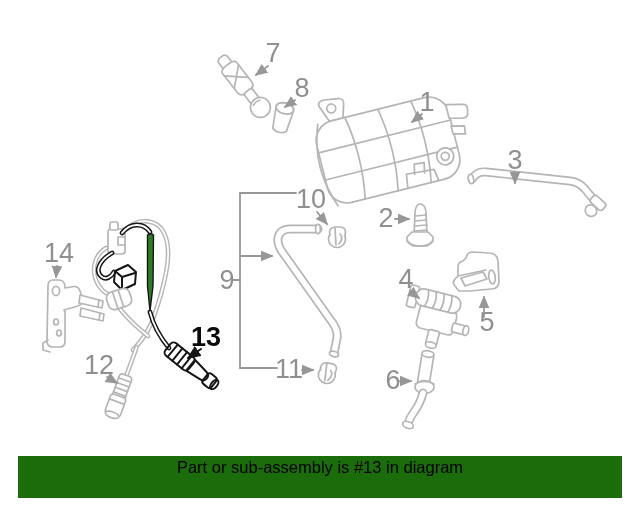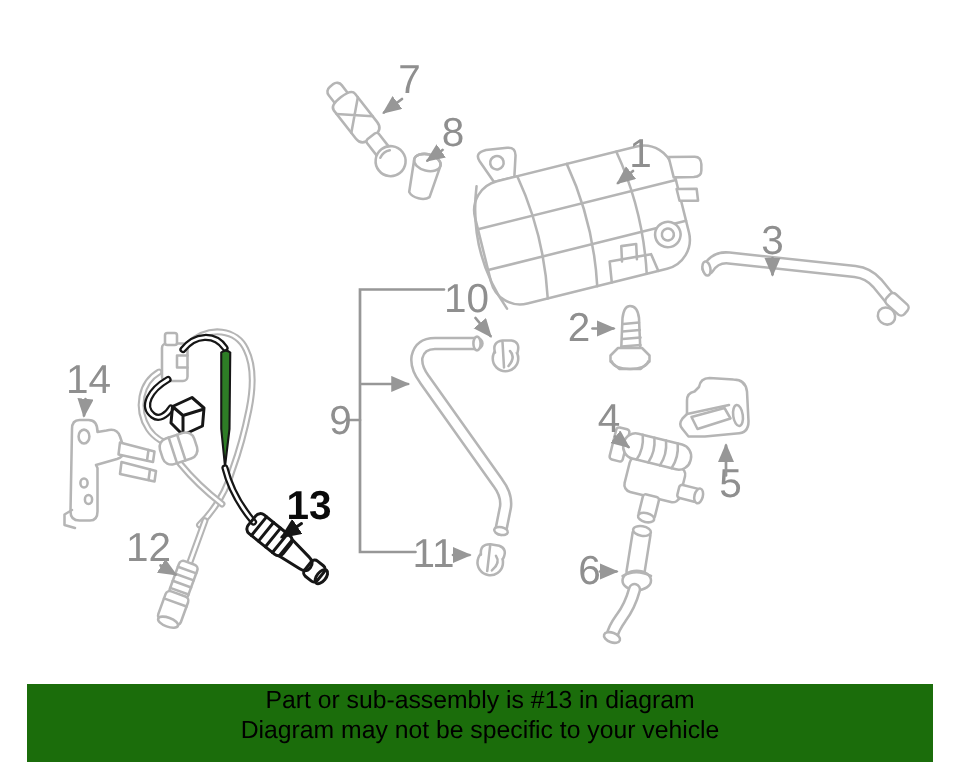--- a/index.html
+++ b/index.html
@@ -17,21 +17,21 @@
   .wireI{stroke:#ffffff;stroke-width:1.8;fill:none;stroke-linecap:round;}
   
   .bln{stroke:#161616;stroke-width:2;fill:none;stroke-linecap:round;stroke-linejoin:round;}
   .bwireO{stroke:#161616;stroke-width:4.8;fill:none;stroke-linecap:round;}
   .bwireI{stroke:#ffffff;stroke-width:1.8;fill:none;stroke-linecap:round;}
   
   .co{stroke:#979797;stroke-width:1.8;fill:none;stroke-linecap:round;}
   .cob{stroke:#161616;stroke-width:2;fill:none;stroke-linecap:round;}
   text.lbl{font-size:27px;fill:#8f8f8f;text-anchor:middle;}
   text.lblB{font-size:27px;fill:#0a0a0a;font-weight:bold;text-anchor:middle;}
-  .banner{position:absolute;left:18px;top:456px;width:604px;height:52px;background:#1b6d0b;
+  .banner{position:absolute;left:18px;top:456px;width:604px;height:42px;background:#1b6d0b;
           color:#000000;text-align:center;font-size:16.5px;line-height:19.5px;padding-top:2px;
           box-sizing:border-box;}
 </style>
 </head>
 <body>
 
 <div class="stage">
 
 <svg width="640" height="512" viewBox="0 0 640 512">
   <defs>
@@ -239,16 +239,15 @@
     <line class="co" x1="484" y1="317" x2="484" y2="297" marker-end="url(#mAh)"></line>
     <line class="co" x1="302" y1="370" x2="313" y2="370" marker-end="url(#mAh)"></line>
     <line class="co" x1="400" y1="381" x2="411" y2="381" marker-end="url(#mAh)"></line>
     <line class="co" x1="107" y1="377" x2="117" y2="383" marker-end="url(#mAh)"></line>
     <line class="cob" x1="201" y1="349" x2="188" y2="358" marker-end="url(#mAhB)"></line>
   </g>
 </svg>
 
 <div class="banner">
   <div>Part or sub-assembly is #13 in diagram</div>
-  <div>Diagram may not be specific to your vehicle</div>
 </div>
 
 </div>
 
 </body></html>

